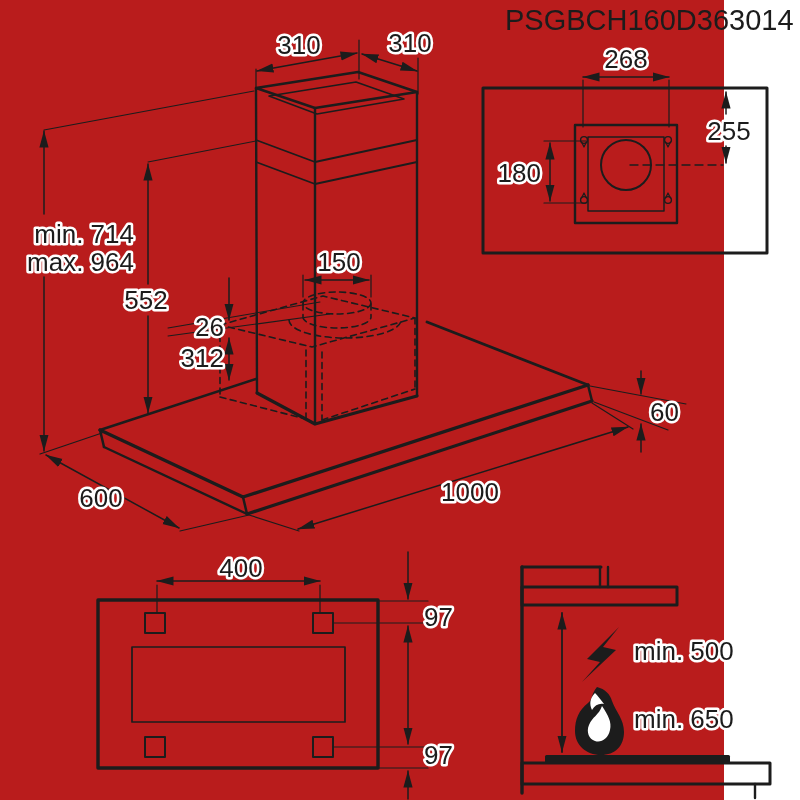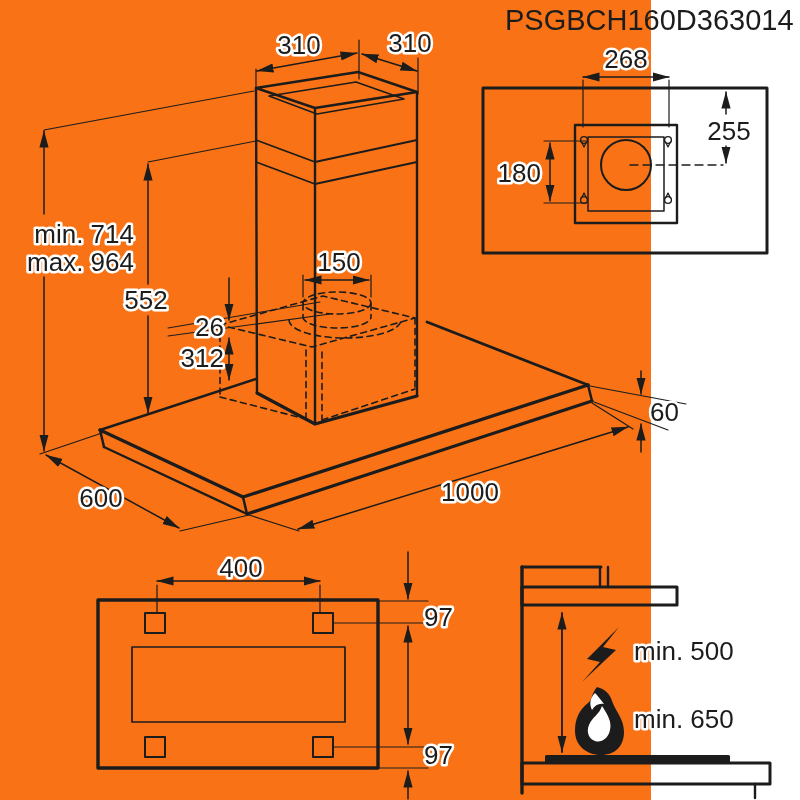--- a/index.html
+++ b/index.html
@@ -1,16 +1,16 @@
 <!DOCTYPE html>
 <html><head>
 <meta charset="utf-8">
 <style>
   html,body{margin:0;padding:0;background:#fff;}
-  .page{position:relative;width:651px;height:800px;background:#f97316;font-family:"Liberation Sans",sans-serif;}
+  .page{position:relative;width:724px;height:800px;background:#b91c1c;font-family:"Liberation Sans",sans-serif;}
   svg{position:absolute;left:0;top:0;}
   svg .ln{stroke:#1c1c1c;fill:none;stroke-linecap:round;stroke-linejoin:round;}
   svg .dash{stroke-dasharray:6 4.5;}
   svg .cdash{stroke-dasharray:8 5;}
   svg text{fill:#1c1c1c;font-family:"Liberation Sans",sans-serif;font-size:26px;
            paint-order:stroke;stroke:#ffffff;stroke-width:5px;stroke-linejoin:round;}
   svg text.title{font-size:29px;stroke-width:0;}
   .fillshape{fill:#1c1c1c;stroke:none;}
 </style>
 </head>

